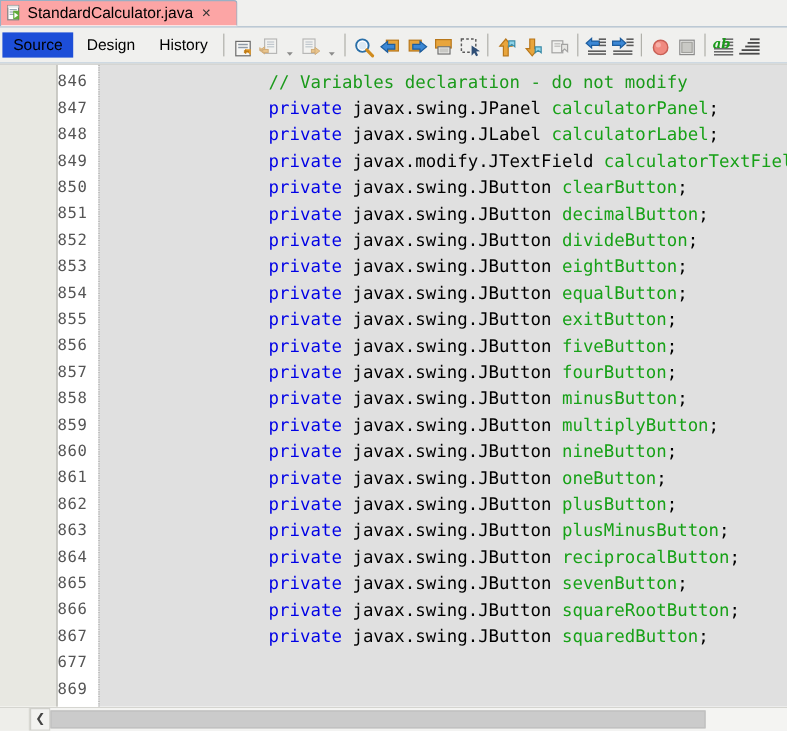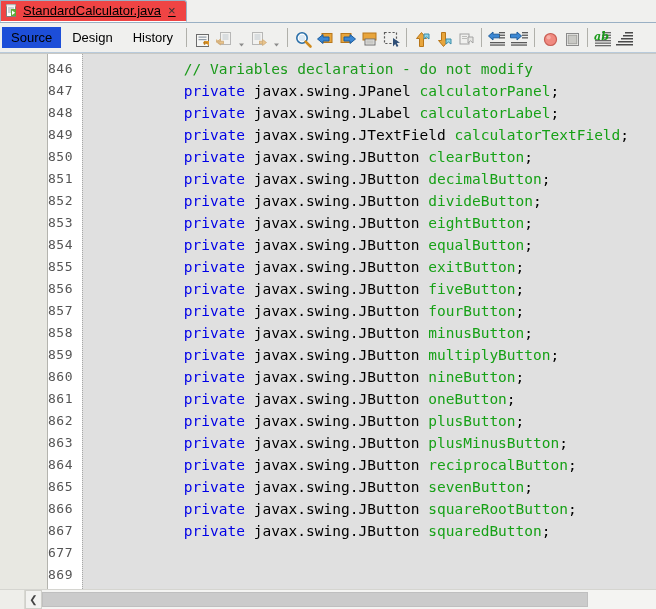--- a/index.html
+++ b/index.html
@@ -32,29 +32,28 @@
     position: relative;
     flex: 0 0 auto;
     border-bottom: 1px solid #9ab0c4;
   }
   .doctab {
     position: absolute;
     left: 0;
     top: 0;
     height: 22px;
     box-sizing: border-box;
-    background: #ef4444;
+    background: #fca5a5;
     border: 1px solid #9ab0c4;
     border-bottom: 1px solid #ffffff;
     border-top-right-radius: 3px;
     display: flex;
     align-items: center;
-    padding: 0 10px 0 4px;
+    padding: 0 21px 0 4px;
     z-index: 3;
-    text-decoration: underline;
   }
   .javaicon {
     width: 14px;
     height: 14px;
     position: relative;
     flex: 0 0 auto;
     margin-right: 4px;
   }
   .tabtitle {
     font-size: 13px;
@@ -166,20 +165,21 @@
     overflow: hidden;
   }
   .codeline {
     height: 22px;
     line-height: 22px;
     white-space: pre;
     font-family: "DejaVu Sans Mono", monospace;
     font-size: 14.5px;
     padding-left: 31px;
     color: #000000;
+    margin-left: 40px;
   }
   .kw   { color: #0000e6; }
   .cmt  { color: #1a9a1a; }
   .fld  { color: #17a117; }
   .pln  { color: #000000; }
 
   
   .hscrollrow {
     height: 19px;
     flex: 0 0 auto;
@@ -442,21 +442,21 @@
           <div class="ln">866</div>
           <div class="ln">867</div>
           <div class="ln">677</div>
           <div class="ln">869</div>
         </div>
       <div class="glyphmargin"></div>
       <div class="codearea">
           <div class="codeline"><span class="pln">        </span><span class="cmt">// Variables declaration - do not modify</span></div>
           <div class="codeline"><span class="pln">        </span><span class="kw">private</span><span class="pln"> javax.swing.JPanel </span><span class="fld">calculatorPanel</span><span class="pln">;</span></div>
           <div class="codeline"><span class="pln">        </span><span class="kw">private</span><span class="pln"> javax.swing.JLabel </span><span class="fld">calculatorLabel</span><span class="pln">;</span></div>
-          <div class="codeline"><span class="pln">        </span><span class="kw">private</span><span class="pln"> javax.swing.JTextField </span><span class="fld">calculatorTextField</span><span class="pln">;</span></div>
+          <div class="codeline"><span class="pln">        </span><span class="kw">private</span><span class="pln"> javax.modify.JTextField </span><span class="fld">calculatorTextField</span><span class="pln">;</span></div>
           <div class="codeline"><span class="pln">        </span><span class="kw">private</span><span class="pln"> javax.swing.JButton </span><span class="fld">clearButton</span><span class="pln">;</span></div>
           <div class="codeline"><span class="pln">        </span><span class="kw">private</span><span class="pln"> javax.swing.JButton </span><span class="fld">decimalButton</span><span class="pln">;</span></div>
           <div class="codeline"><span class="pln">        </span><span class="kw">private</span><span class="pln"> javax.swing.JButton </span><span class="fld">divideButton</span><span class="pln">;</span></div>
           <div class="codeline"><span class="pln">        </span><span class="kw">private</span><span class="pln"> javax.swing.JButton </span><span class="fld">eightButton</span><span class="pln">;</span></div>
           <div class="codeline"><span class="pln">        </span><span class="kw">private</span><span class="pln"> javax.swing.JButton </span><span class="fld">equalButton</span><span class="pln">;</span></div>
           <div class="codeline"><span class="pln">        </span><span class="kw">private</span><span class="pln"> javax.swing.JButton </span><span class="fld">exitButton</span><span class="pln">;</span></div>
           <div class="codeline"><span class="pln">        </span><span class="kw">private</span><span class="pln"> javax.swing.JButton </span><span class="fld">fiveButton</span><span class="pln">;</span></div>
           <div class="codeline"><span class="pln">        </span><span class="kw">private</span><span class="pln"> javax.swing.JButton </span><span class="fld">fourButton</span><span class="pln">;</span></div>
           <div class="codeline"><span class="pln">        </span><span class="kw">private</span><span class="pln"> javax.swing.JButton </span><span class="fld">minusButton</span><span class="pln">;</span></div>
           <div class="codeline"><span class="pln">        </span><span class="kw">private</span><span class="pln"> javax.swing.JButton </span><span class="fld">multiplyButton</span><span class="pln">;</span></div>

